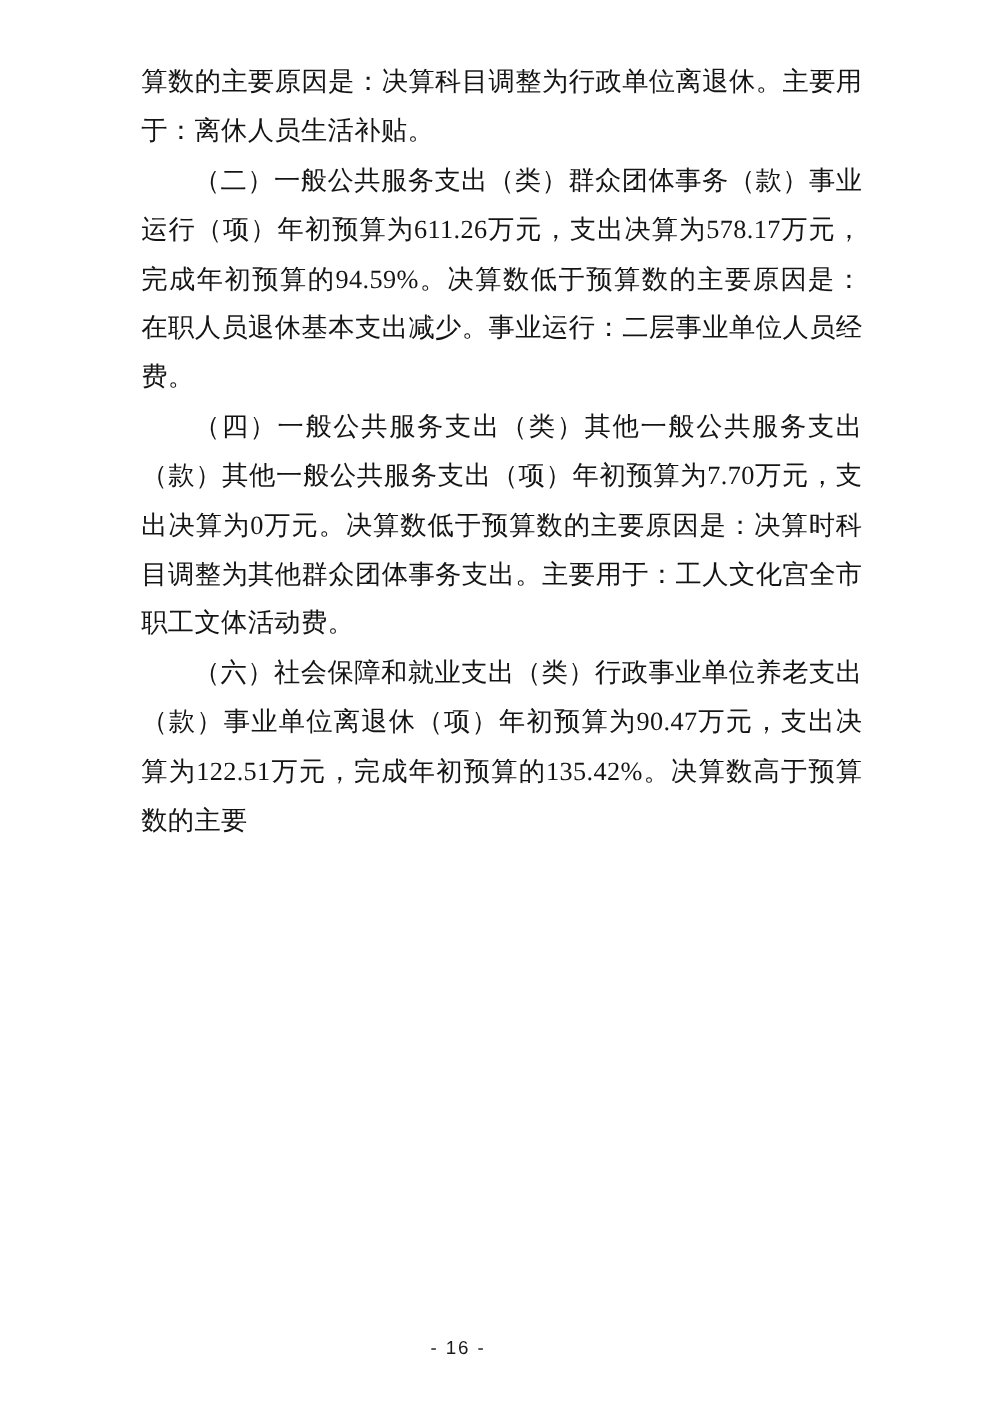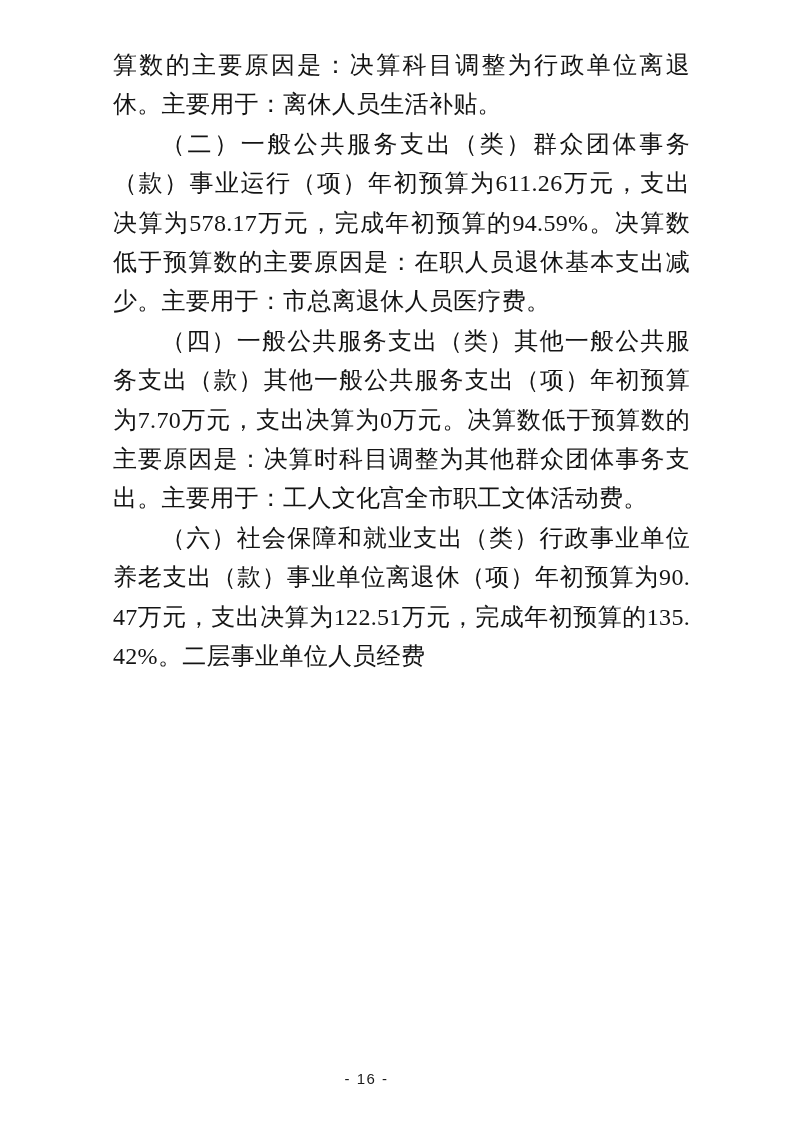--- a/index.html
+++ b/index.html
@@ -18,21 +18,21 @@
   .content {
     position: absolute;
     top: 46px;
     left: 113px;
     width: 577px;
     color: #141414;
   }
   .content p {
     margin: 0;
     padding: 0;
-    font-size: 24px;
+    font-size: 21px;
     line-height: 39.4px;
     text-align: justify;
     text-justify: inter-character;
     letter-spacing: 0.3px;
     word-break: break-all;
     font-weight: 400;
   }
   .content p.indent {
     text-indent: 2em;
   }
@@ -47,19 +47,19 @@
     letter-spacing: 1.5px;
     color: #1a1a1a;
   }
 </style>
 </head>
 <body>
 
 <div class="page">
   <div class="content">
     <p>算数的主要原因是：决算科目调整为行政单位离退休。主要用于：离休人员生活补贴。</p>
-    <p class="indent">（二）一般公共服务支出（类）群众团体事务（款）事业运行（项）年初预算为611.26万元，支出决算为578.17万元，完成年初预算的94.59%。决算数低于预算数的主要原因是：在职人员退休基本支出减少。主要用于：市总离退休人员医疗费。</p>
+    <p class="indent">（二）一般公共服务支出（类）群众团体事务（款）事业运行（项）年初预算为611.26万元，支出决算为578.17万元，完成年初预算的94.59%。决算数低于预算数的主要原因是：在职人员退休基本支出减少。事业运行：二层事业单位人员经费。</p>
     <p class="indent">（四）一般公共服务支出（类）其他一般公共服务支出（款）其他一般公共服务支出（项）年初预算为7.70万元，支出决算为0万元。决算数低于预算数的主要原因是：决算时科目调整为其他群众团体事务支出。主要用于：工人文化宫全市职工文体活动费。</p>
-    <p class="indent">（六）社会保障和就业支出（类）行政事业单位养老支出（款）事业单位离退休（项）年初预算为90.47万元，支出决算为122.51万元，完成年初预算的135.42%。二层事业单位人员经费</p>
+    <p class="indent">（六）社会保障和就业支出（类）行政事业单位养老支出（款）事业单位离退休（项）年初预算为90.47万元，支出决算为122.51万元，完成年初预算的135.42%。决算数高于预算数的主要</p>
   </div>
 
   <div class="footer">- 16 -</div>
 </div>
 
 </body></html>

